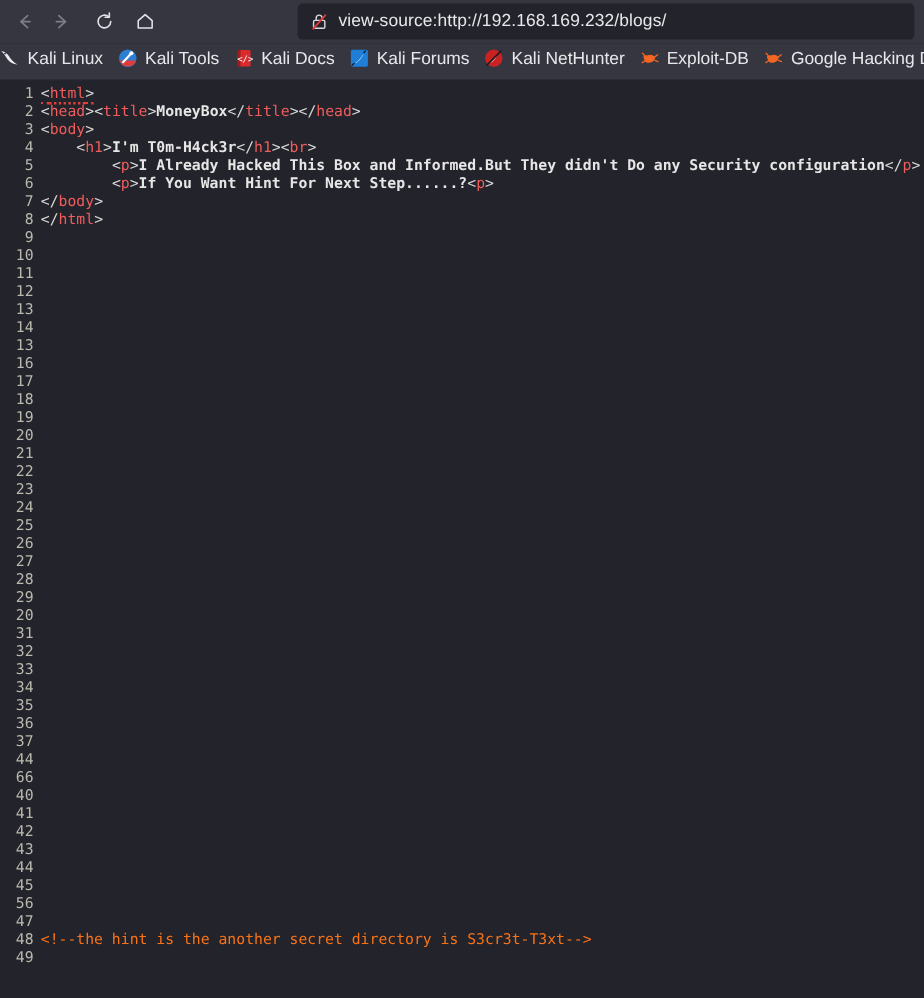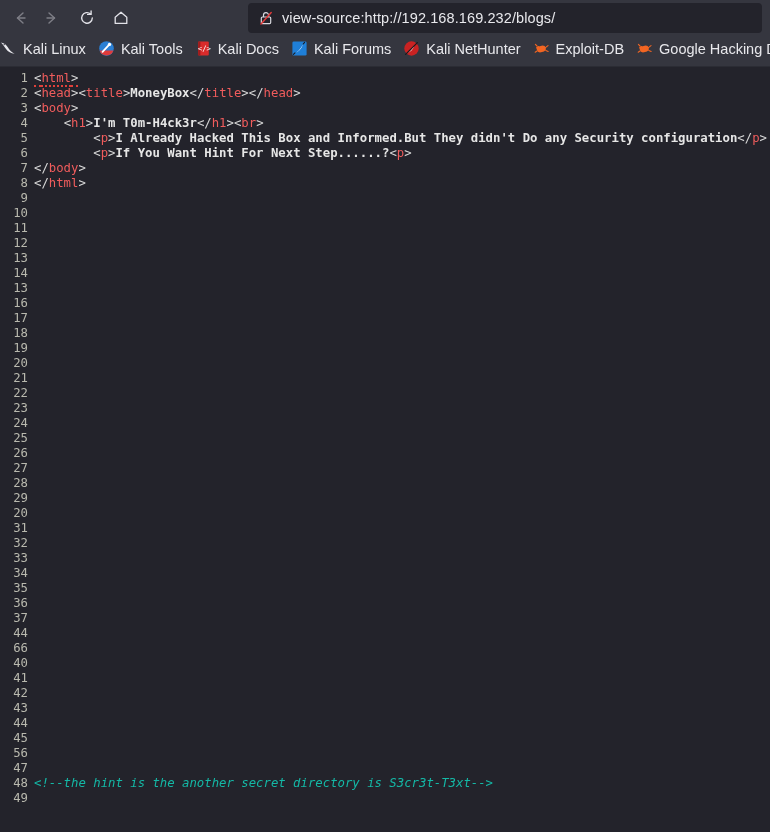--- a/index.html
+++ b/index.html
@@ -111,21 +111,21 @@
     user-select: none;
   }
   .code {
     padding-left: 6px;
     color: #e6e6e6;
     white-space: pre;
   }
   .tag      { color: #f05c5c; text-align: right; }
   .punct    { color: #d8d8d8; }
   .txt      { color: #e6e6e6; font-weight: bold; }
-  .comment  { color: #14b8a6; font-style: italic; }
+  .comment  { color: #f97316; }
   .squiggle {
     border-bottom: 2px dotted #e0403a;
     padding-bottom: 0px;
   }
 </style>
 </head>
 <body>
 
 <div class="browser-toolbar">
 

